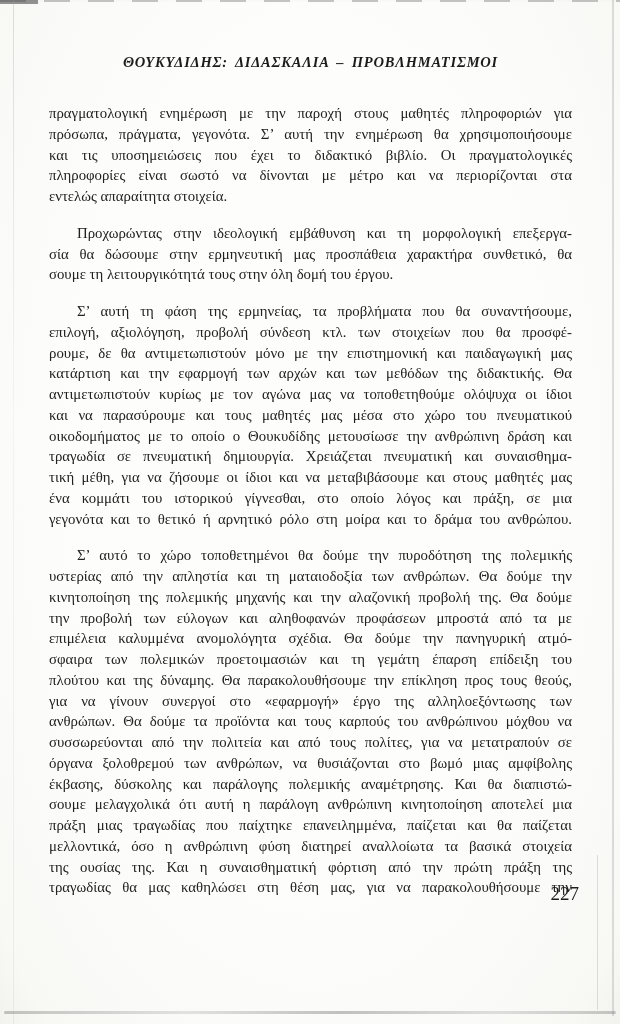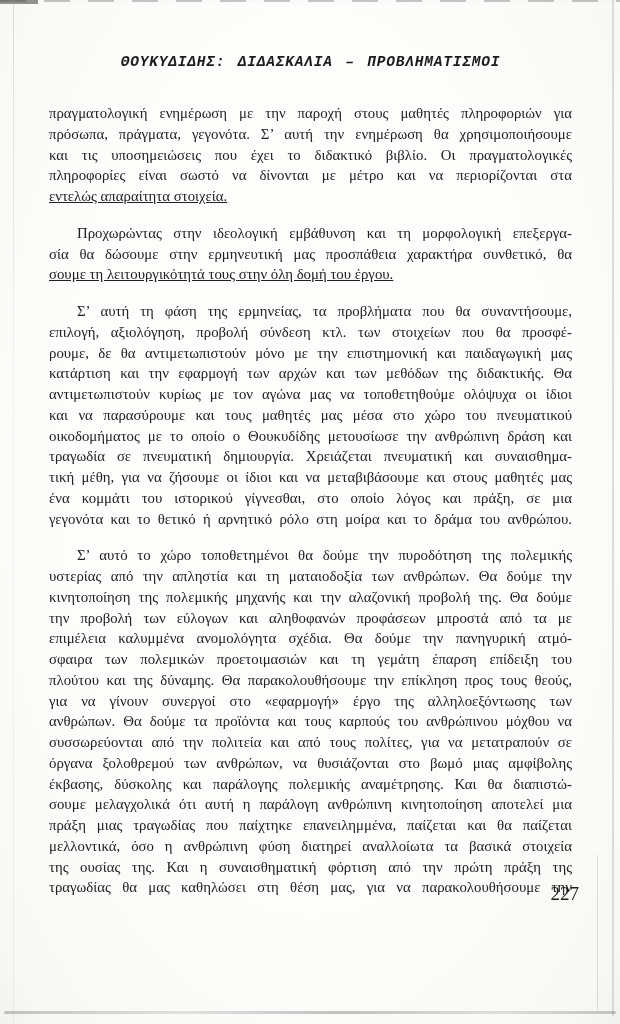--- a/index.html
+++ b/index.html
@@ -49,35 +49,34 @@
       rgba(120,120,120,0.40));
     filter: blur(0.7px);
   }
   
   .running-header {
     position: absolute; top: 54px; left: 33px; width: 555px;
     text-align: center;
     font-weight: bold; font-style: italic;
     font-size: 14.5px; letter-spacing: 0.8px; word-spacing: 3px;
     color: #1c1c1c;
-    font-family: Liberation Mono, monospace;
   }
   .text-body {
     position: absolute; top: 87px; left: 33px; width: 555px;
     font-size: 14.8px; line-height: 20.75px;
     color: #212121;
     text-rendering: optimizeLegibility;
   }
   .paragraph { margin: 16px; }
   .text-line {
     text-align: justify;
     text-align-last: justify;
     white-space: normal;
   }
-  .paragraph:not(.justify-last) .text-line:last-child { text-align-last: left; text-decoration: underline; }
+  .paragraph:not(.justify-last) .text-line:last-child { text-align-last: left; }
   .paragraph.indented .text-line:first-child { text-indent: 28px; }
   .page-number {
     position: absolute; top: 883px; right: 41px;
     font-size: 19px;
     color: #1c1c1c;
   }
 </style>
 </head>
 <body>
 

